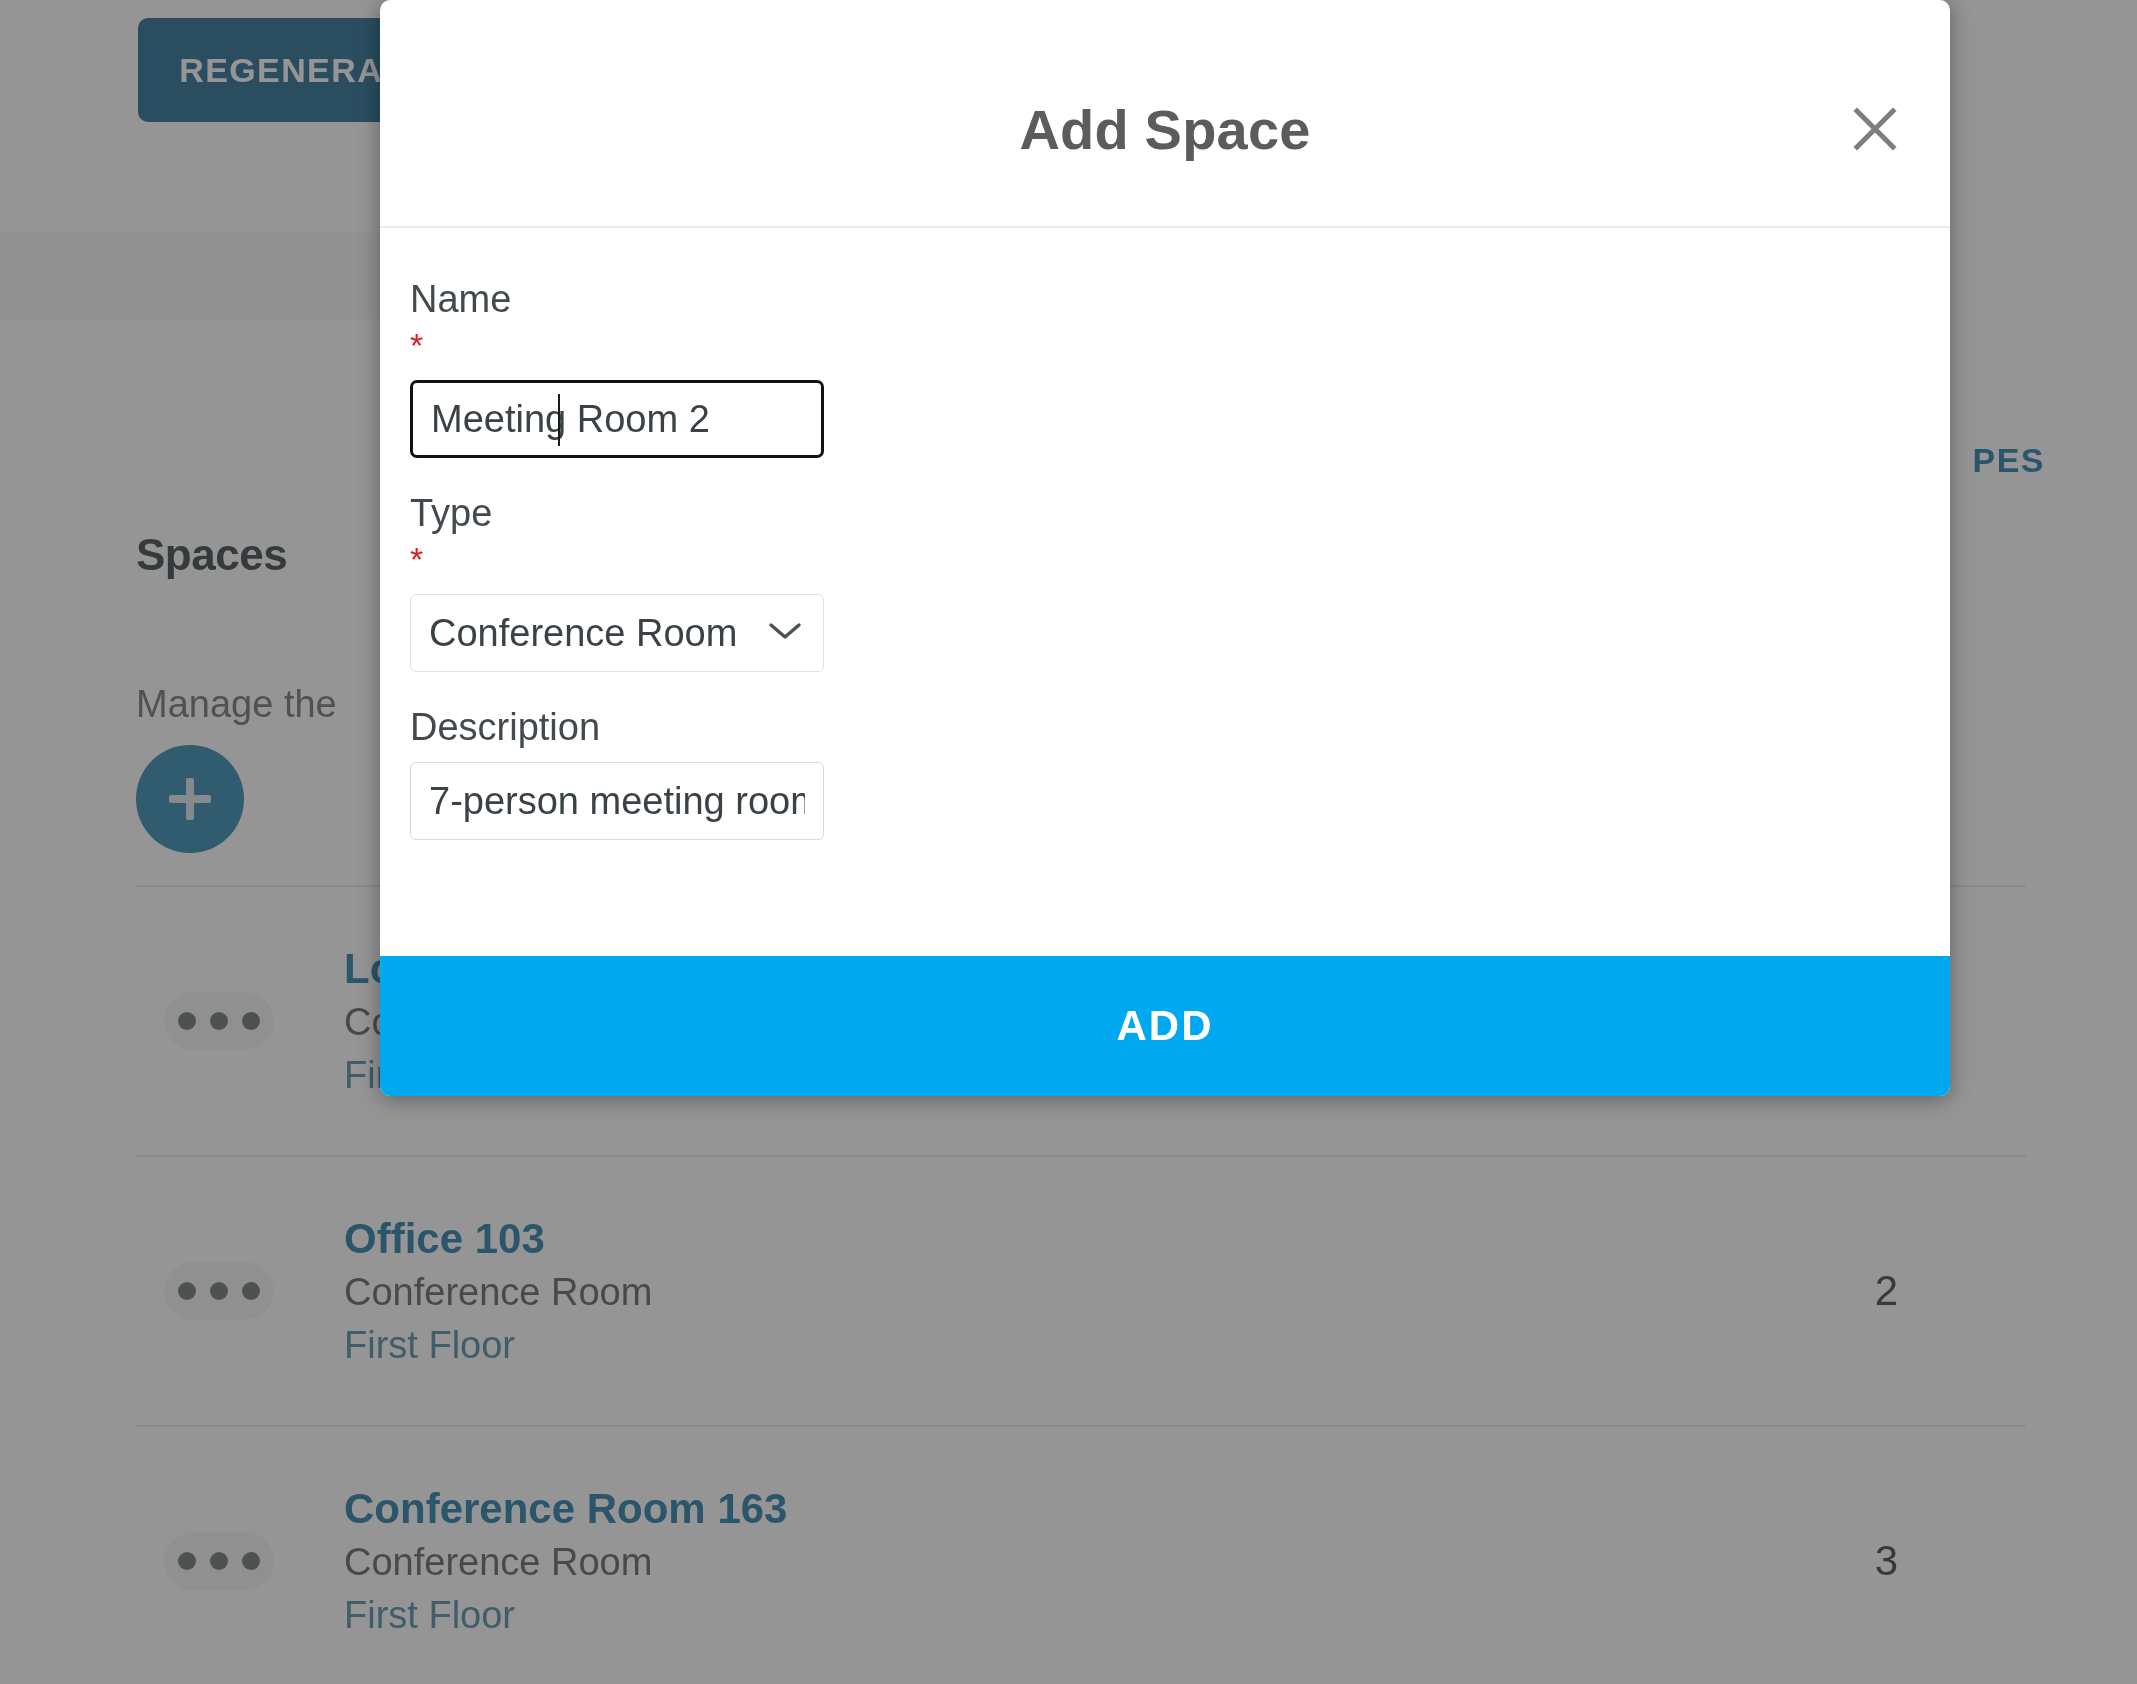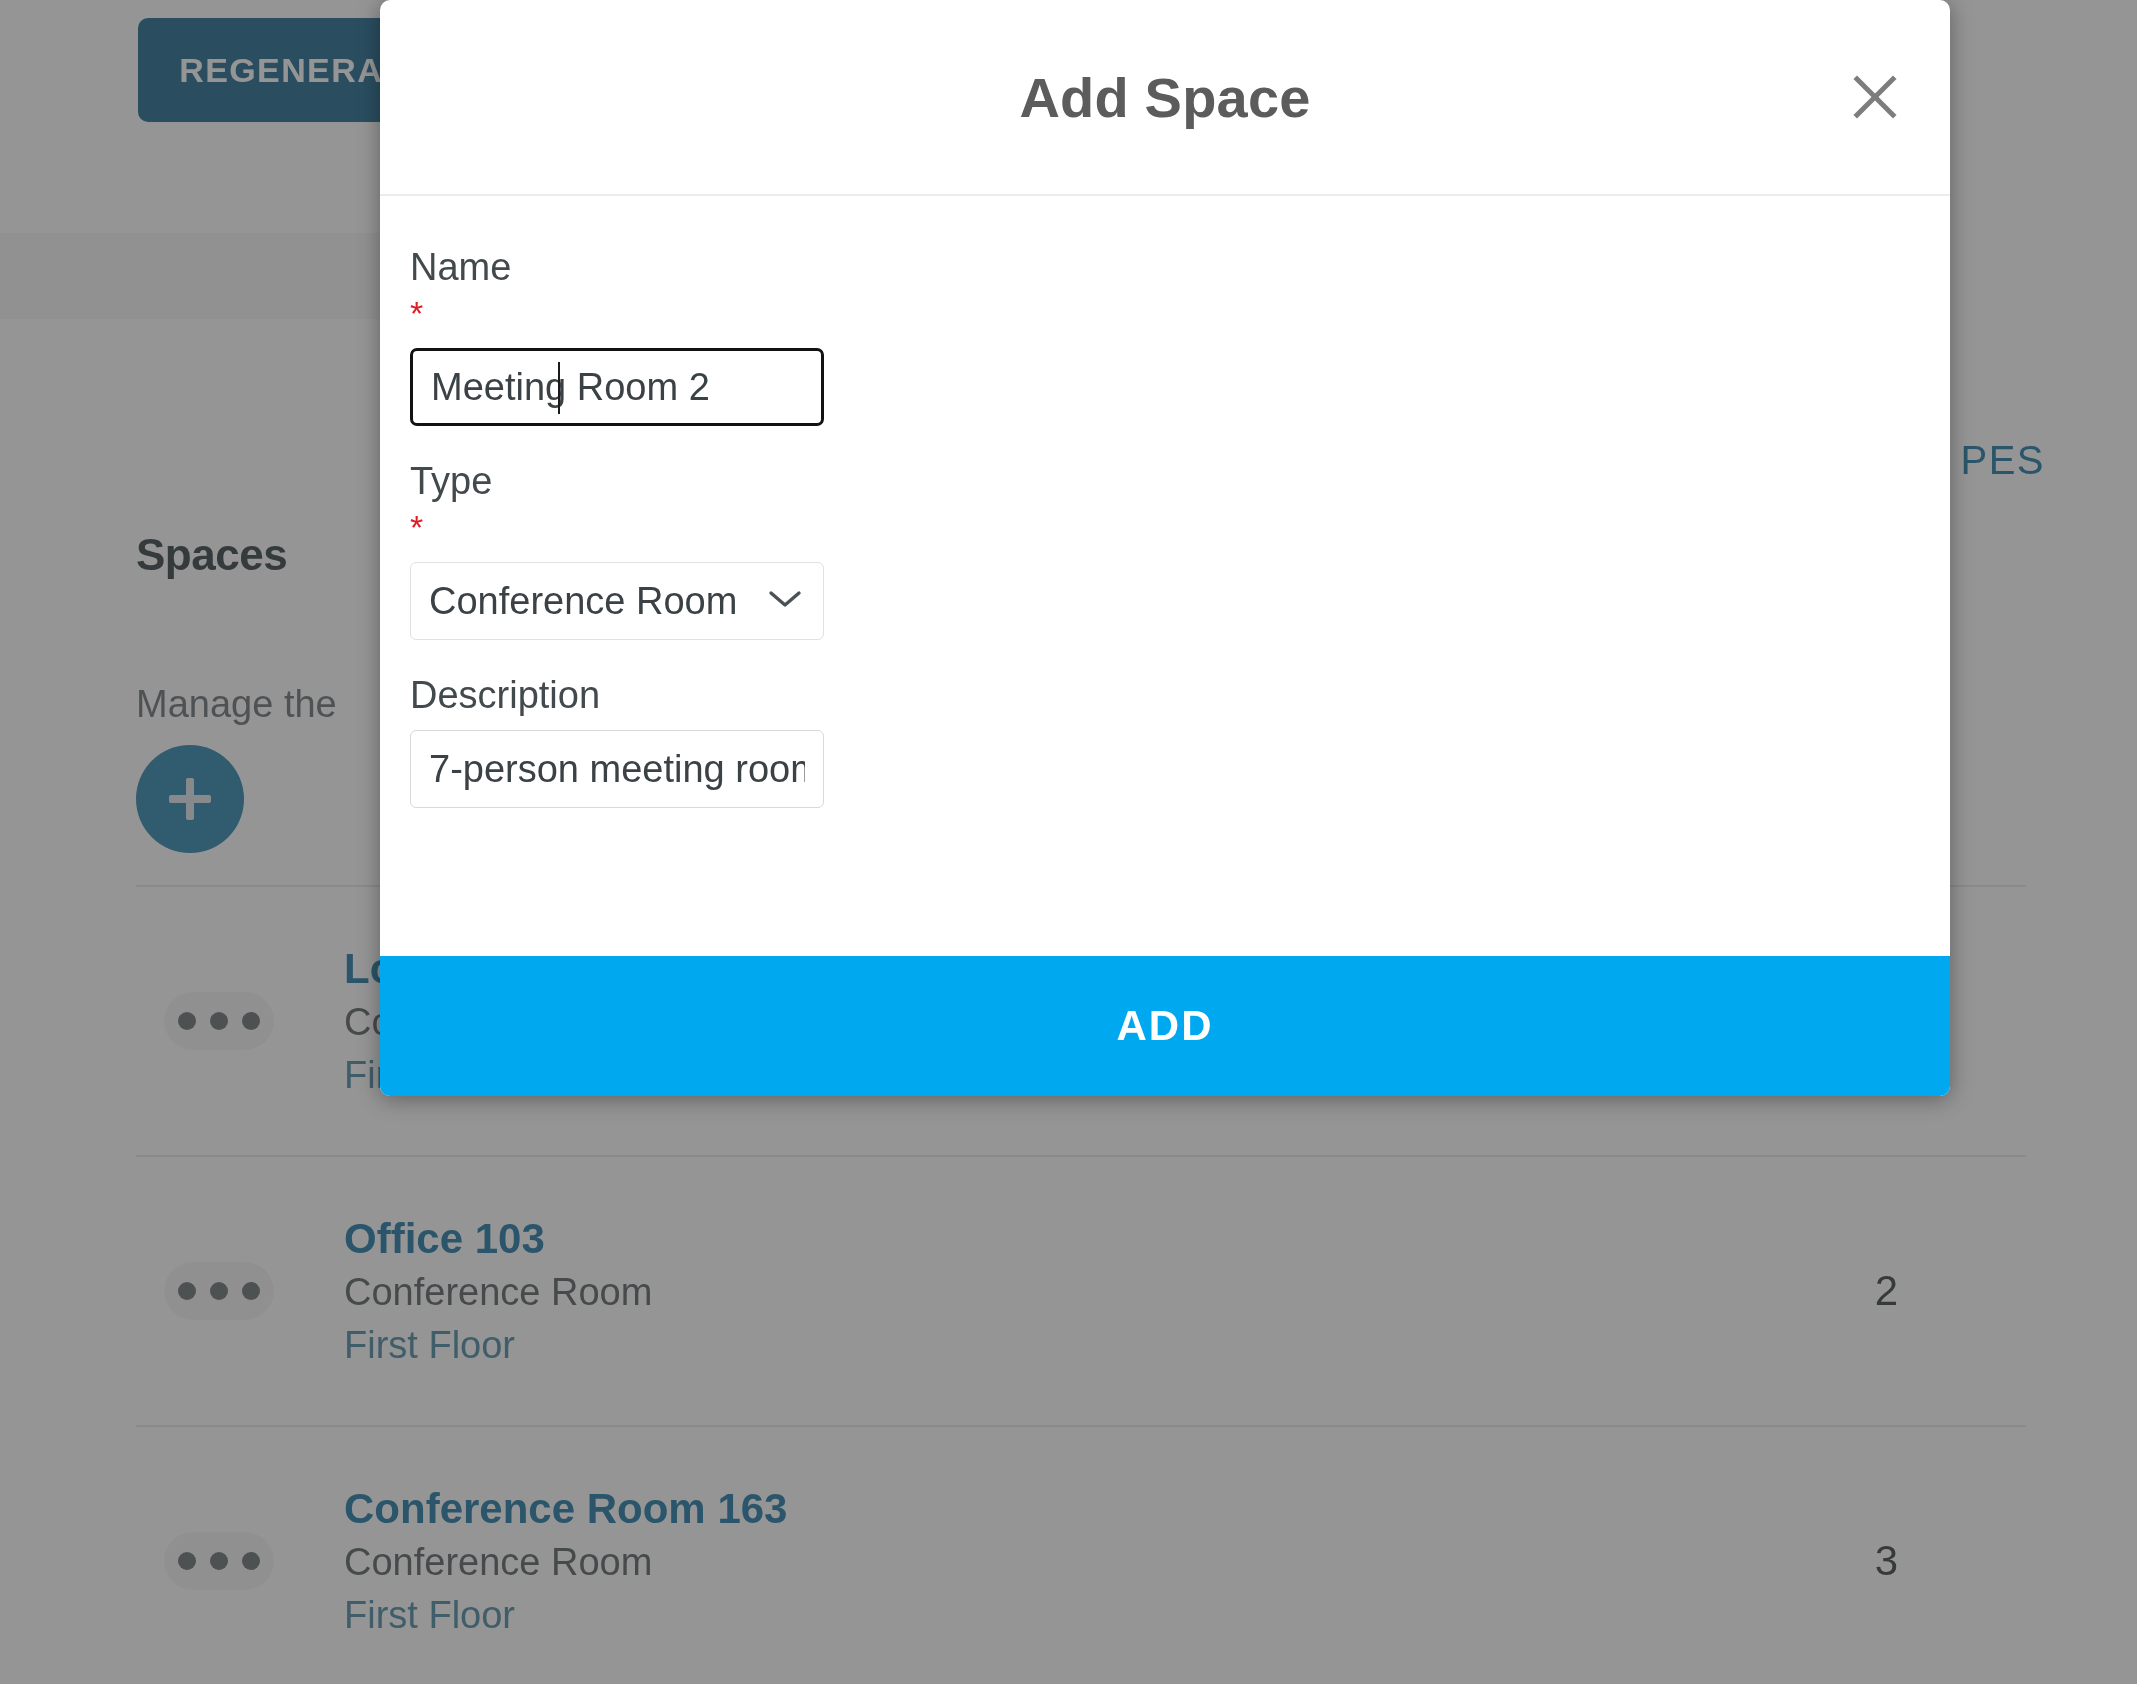--- a/index.html
+++ b/index.html
@@ -63,22 +63,22 @@
     top: 430px;
     height: 60px;
     display: flex;
     align-items: center;
     justify-content: flex-end;
     padding-right: 92px;
     width: 900px;
   }
   .tab-label {
     color: #0d6e9e;
-    font-size: 40px;
-    font-weight: 400;
+    font-size: 34px;
+    font-weight: 700;
     letter-spacing: 1.5px;
     white-space: nowrap;
   }
 
   .page-title {
     position: absolute;
     left: 136px;
     top: 530px;
     font-size: 44px;
     font-weight: 700;
@@ -214,20 +214,21 @@
   }
 
   .modal-header {
     position: relative;
     height: 196px;
     flex: 0 0 auto;
     border-bottom: 2px solid #ececec;
     display: flex;
     align-items: center;
     justify-content: center;
+    margin-top: 32px;
   }
   .modal-title {
     font-size: 56px;
     font-weight: 700;
     color: #5c5c5c;
     letter-spacing: 0.2px;
   }
   .modal-close {
     position: absolute;
     right: 38px;

